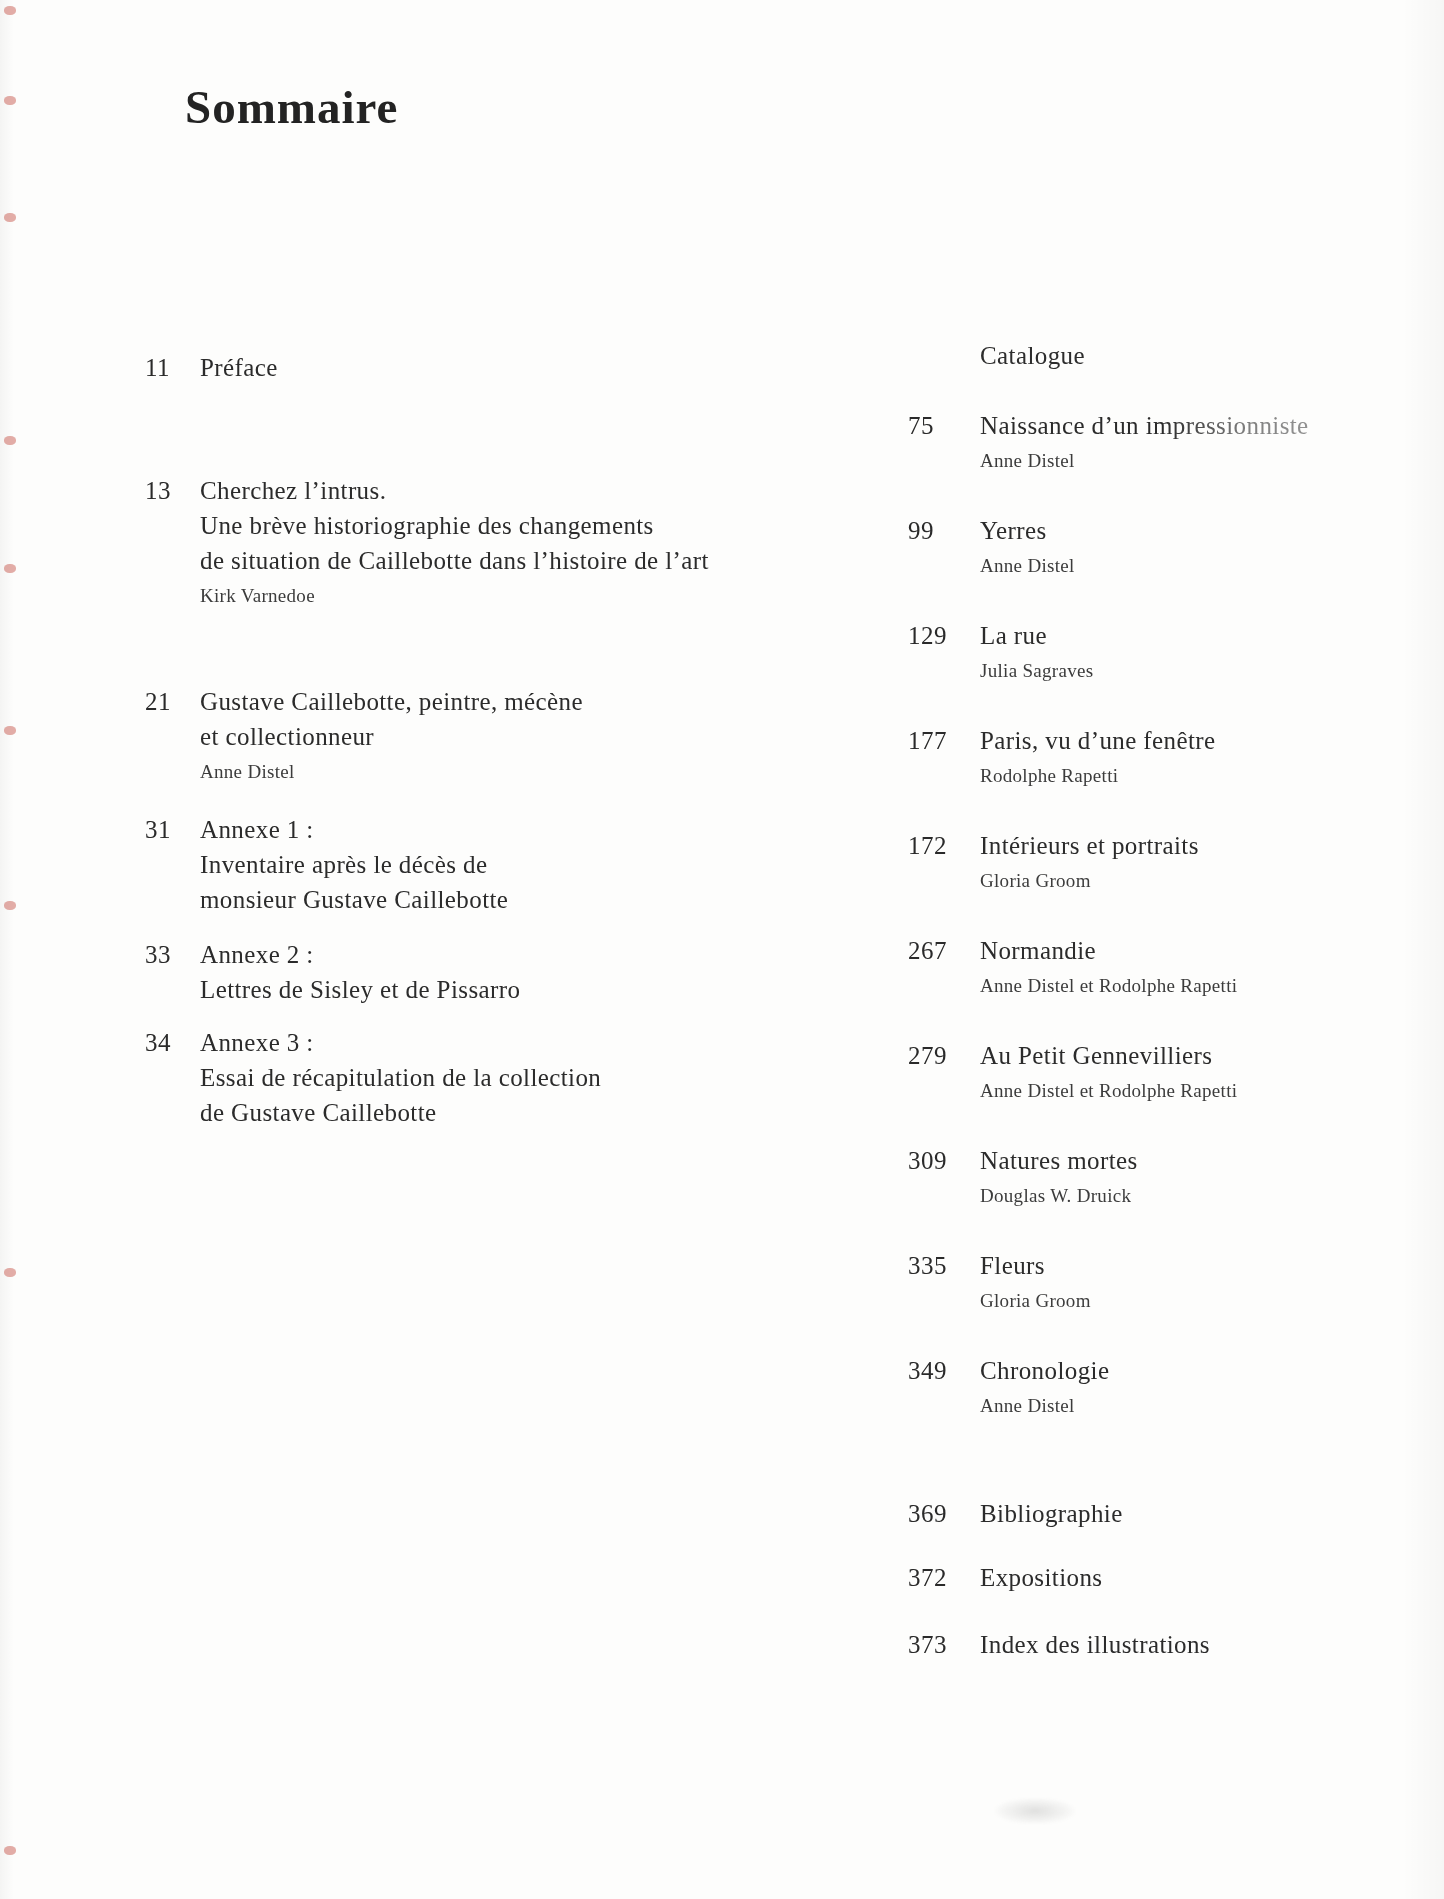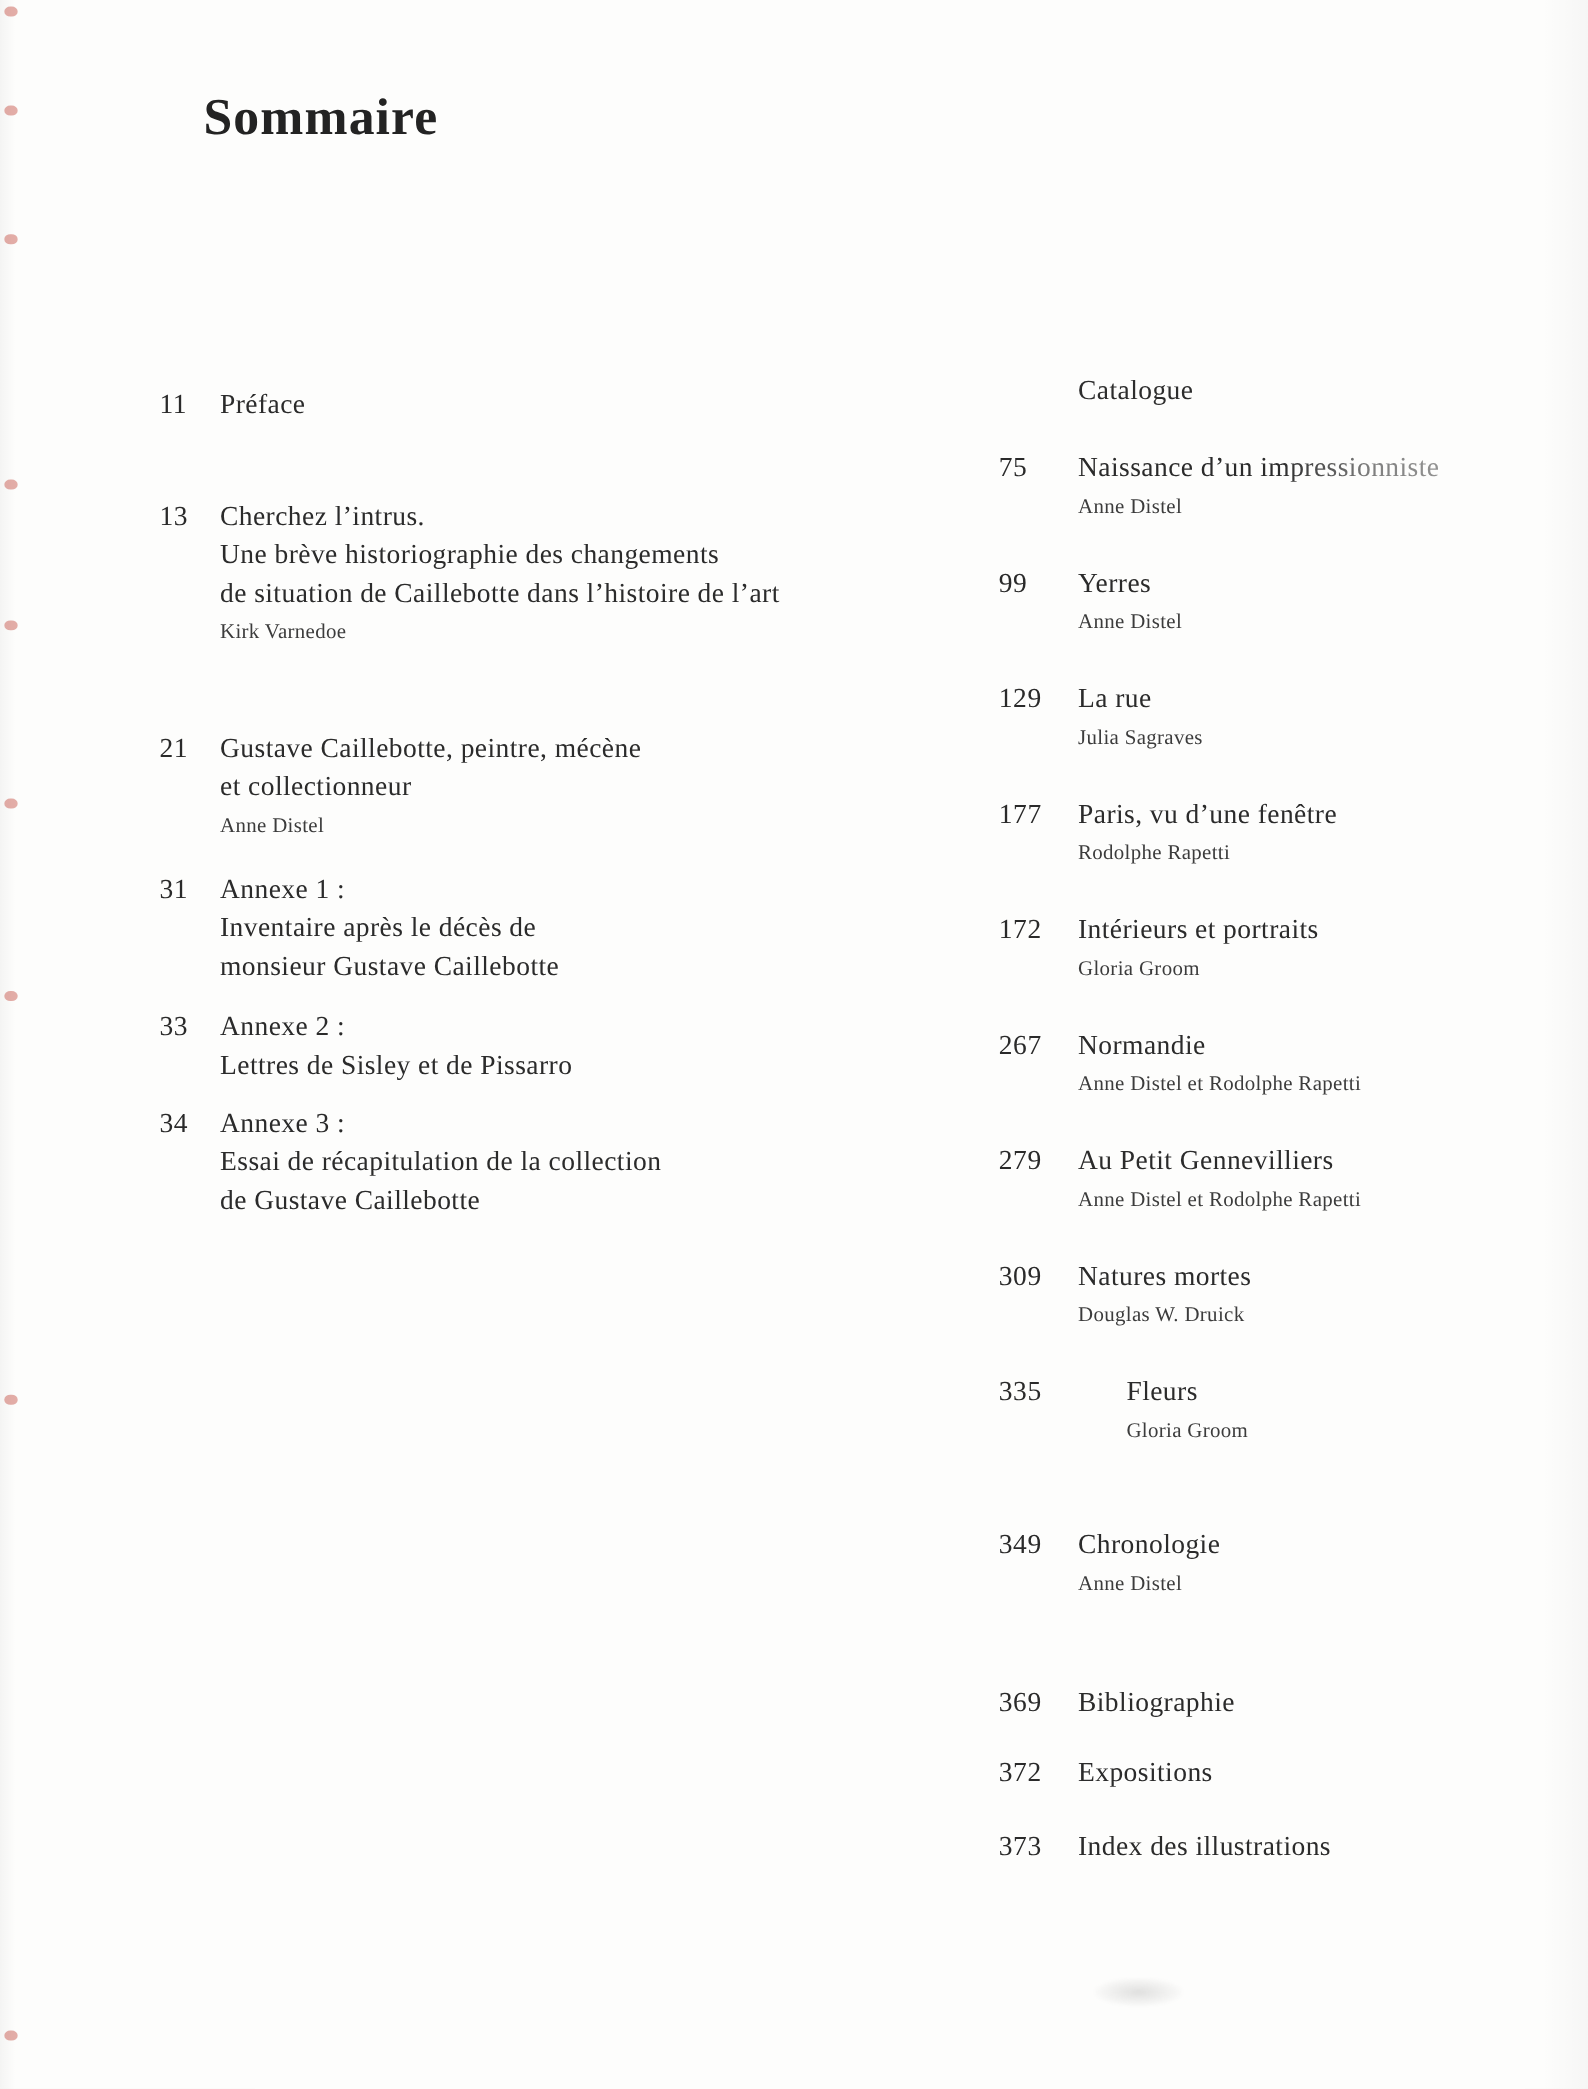--- a/index.html
+++ b/index.html
@@ -115,27 +115,27 @@
     content: "";
     position: absolute;
     top: 0; right: -6px;
     width: 46%;
     height: 100%;
     background: linear-gradient(90deg, rgba(253,253,252,0) 0%, rgba(253,253,252,0.40) 55%, rgba(253,253,252,0.50) 100%);
     pointer-events: none;
   }
 
   
-  .m-l11 { margin-bottom: 67px; justify-content: space-between; }
+  .m-l11 { margin-bottom: 88px; justify-content: space-between; }
   .m-l13 { margin-bottom: 76px; }
   .m-l21 { margin-bottom: 28px; }
   .m-l31 { margin-bottom: 20px; }
   .m-l33 { margin-bottom: 18px; }
   .m-std { margin-bottom: 40px; }
-  .m-big1 { margin-bottom: 74px; gap: 44px; }  
+  .m-big1 { margin-bottom: 40px; }  
   .m-big2 { margin-bottom: 78px; }  
   .m-sm1 { margin-bottom: 29px; }   
   .m-sm2 { margin-bottom: 32px; }   
 </style>
 </head>
 <body>
 
 <div class="page">
 
   <div class="edge-shadow-right"></div>

